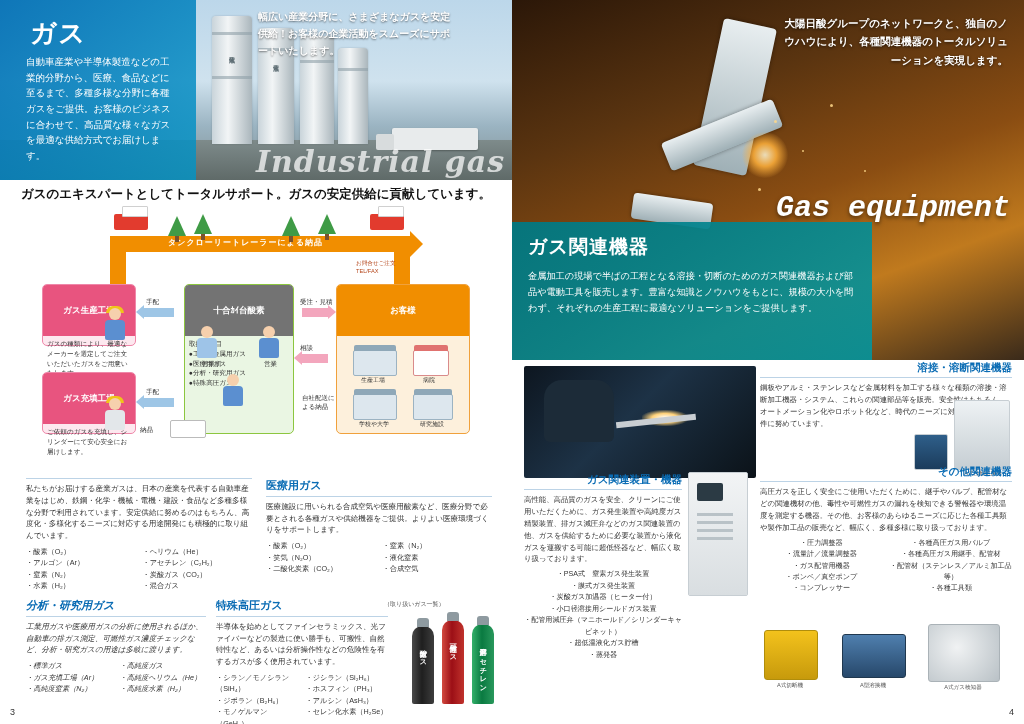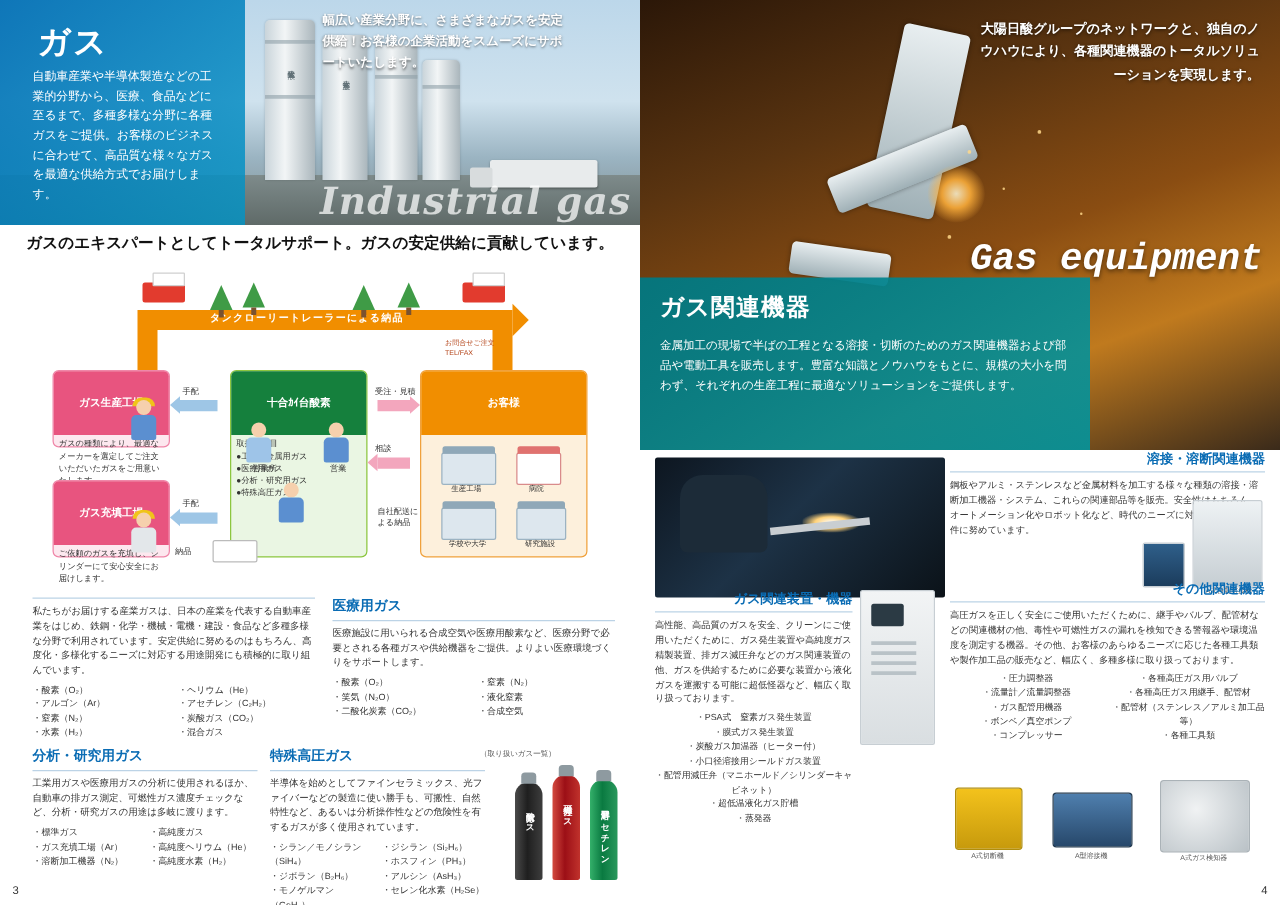--- a/index.html
+++ b/index.html
@@ -43,21 +43,21 @@
     position:absolute;left:256px;top:142px;color:rgba(255,255,255,.72);
     font-family:"DejaVu Serif",serif;font-style:italic;font-weight:bold;font-size:30px;letter-spacing:1px;
   }
 
   .sub-headline{
     position:absolute;left:0;top:186px;width:512px;text-align:center;
     font-size:12.5px;font-weight:bold;color:#111;
   }
 
   
-  .flow{position:absolute;left:18px;top:220px;width:478px;height:260px;}
+  .flow{position:absolute;left:18px;top:208px;width:478px;height:260px;}
   .arrow-top{
     position:absolute;left:92px;top:28px;width:300px;height:16px;background:#f18e00;
   }
   .arrow-top:after{content:"";position:absolute;right:-13px;top:-5px;border-left:13px solid #f18e00;border-top:13px solid transparent;border-bottom:13px solid transparent;}
   .arrow-label{position:absolute;left:150px;top:30px;color:#fff;font-size:8px;font-weight:bold;letter-spacing:1px;}
   .arrow-down{position:absolute;left:92px;top:44px;width:16px;height:36px;background:#f18e00;}
   .arrow-down:after{content:"";position:absolute;left:-5px;bottom:-12px;border-top:12px solid #f18e00;border-left:13px solid transparent;border-right:13px solid transparent;}
   .arrow-down2{position:absolute;left:376px;top:44px;width:16px;height:36px;background:#f18e00;}
   .arrow-down2:after{content:"";position:absolute;left:-5px;bottom:-12px;border-top:12px solid #f18e00;border-left:13px solid transparent;border-right:13px solid transparent;}
   .mini-truck{position:absolute;width:34px;height:16px;background:#e23b2e;border-radius:2px;}
@@ -65,21 +65,21 @@
   .tree{position:absolute;width:0;height:0;border-left:9px solid transparent;border-right:9px solid transparent;border-bottom:20px solid #3f9b46;}
   .tree:after{content:"";position:absolute;left:-2px;top:20px;width:4px;height:6px;background:#7a5230;}
 
   .box{position:absolute;border-radius:5px;}
   .box-title{font-size:8.5px;font-weight:bold;text-align:center;padding:20px 0;border-radius:4px 4px 0 0;color:#fff;}
   .box-body{font-size:6.6px;line-height:1.45;padding:3px 4px;color:#333;}
 
   .b-pink{background:#fde8ef;border:1px solid #ef87a9;}
   .b-pink .box-title{background:#e8547f;}
   .b-green{background:#eaf6e3;border:1px solid #8cc63f;}
-  .b-green .box-title{background:#15803d;}
+  .b-green .box-title{background:#737373;}
   .b-orange{background:#fdf0dc;border:1px solid #f0a13c;}
   .b-orange .box-title{background:#f18e00;}
 
   .person{position:absolute;width:26px;height:34px;}
   .person .head{position:absolute;left:7px;top:0;width:12px;height:12px;border-radius:50%;background:#f6d0ad;}
   .person .hat{position:absolute;left:4px;top:-2px;width:18px;height:7px;border-radius:8px 8px 0 0;background:#f0c419;}
   .person .body{position:absolute;left:3px;top:12px;width:20px;height:20px;border-radius:4px 4px 2px 2px;background:#5b8fd0;}
   .person.w .body{background:#e3e7ea;}
   .person.g .body{background:#9ec4e8;}
 
@@ -310,28 +310,28 @@
       <ul>
         <li>酸素（O₂）</li>
         <li>笑気（N₂O）</li>
         <li>二酸化炭素（CO₂）</li>
         <li>窒素（N₂）</li>
         <li>液化窒素</li>
         <li>合成空気</li>
       </ul>
     </div>
 
-    <div class="sec" style="left:26px;top:598px;width:180px;">
+    <div class="sec" style="left:26px;top:598px;width:180px;font-style:italic;">
       <h3>分析・研究用ガス</h3>
       <div class="rule"></div>
       <p>工業用ガスや医療用ガスの分析に使用されるほか、自動車の排ガス測定、可燃性ガス濃度チェックなど、分析・研究ガスの用途は多岐に渡ります。</p>
       <ul>
         <li>標準ガス</li>
         <li>ガス充填工場（Ar）</li>
-        <li>溶断加工機器（N₂）</li>
+        <li>高純度窒素（N₂）</li>
         <li>高純度ガス</li>
         <li>高純度ヘリウム（He）</li>
         <li>高純度水素（H₂）</li>
       </ul>
     </div>
 
     <div class="sec" style="left:216px;top:598px;width:172px;">
       <h3>特殊高圧ガス</h3>
       <div class="rule"></div>
       <p>半導体を始めとしてファインセラミックス、光ファイバーなどの製造に使い勝手も、可搬性、自然特性など、あるいは分析操作性などの危険性を有するガスが多く使用されています。</p>

